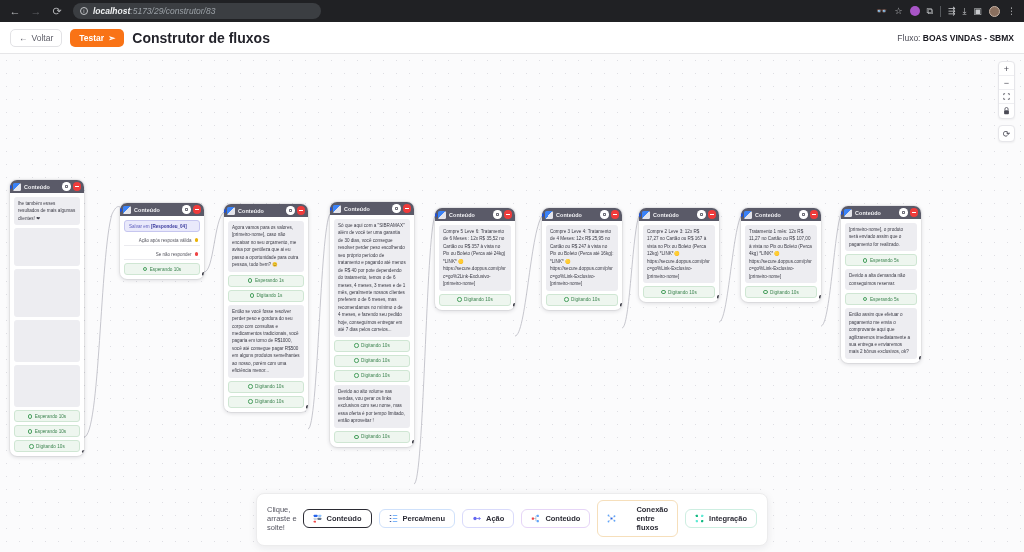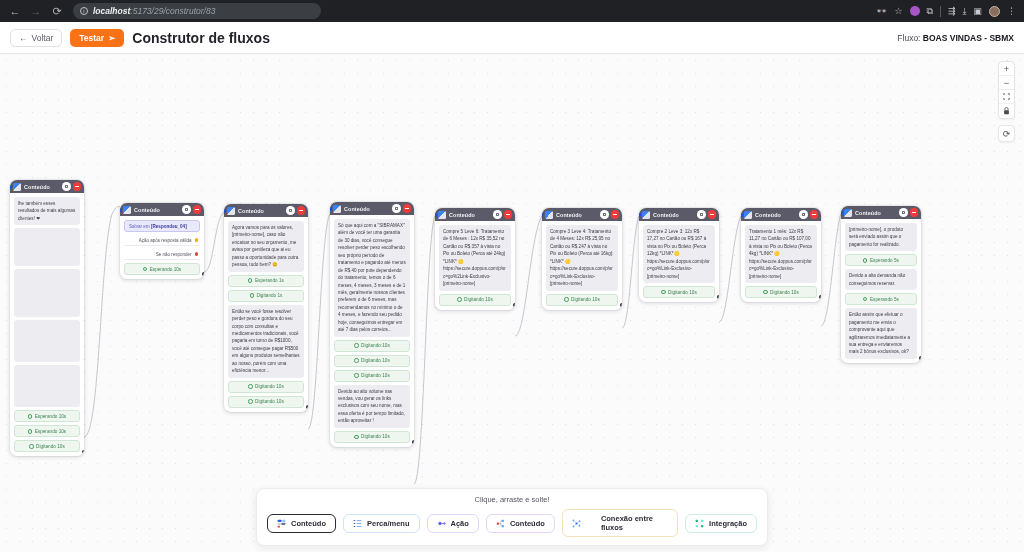--- a/index.html
+++ b/index.html
@@ -163,21 +163,21 @@
     font-size: 9px; color: #4a4a55;
     box-shadow: 0 1px 2px rgba(0,0,0,.05);
   }
 
   
   #palette {
     position: absolute; left: 50%; transform: translateX(-50%);
     bottom: 6px; background: #fff; border: 1px solid #ececed;
     border-radius: 8px; padding: 6px 10px 8px;
     box-shadow: 0 2px 8px rgba(20,20,40,.08);
-    display: flex; flex-direction: column; align-items: center; gap: 5px;
+    display: flex; flex-direction: row; align-items: center; gap: 5px;
   }
   #palette-hint { font-size: 7.5px; color: #555560; }
   #palette-items { display: flex; gap: 7px; align-items: center; }
   .pal-btn {
     display: flex; align-items: center; gap: 5px;
     border-radius: 6px; padding: 4px 9px;
     font-size: 7.5px; font-weight: 700; color: #2c2c36;
     background: #fff; border: 1px solid #dcdce2;
   }
   .pal-ico { width: 9px; height: 9px; flex: 0 0 auto; }

